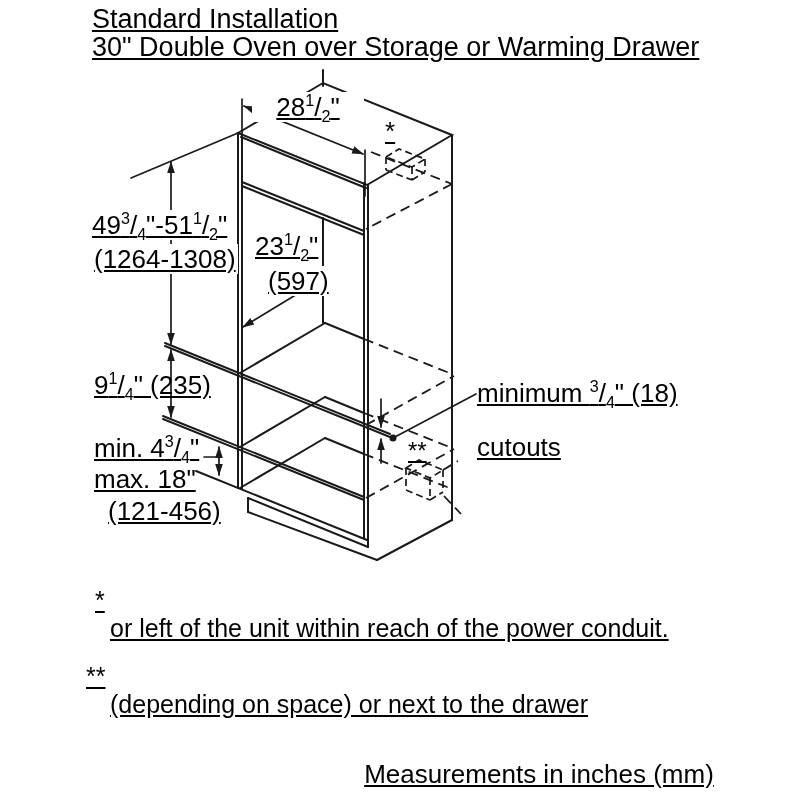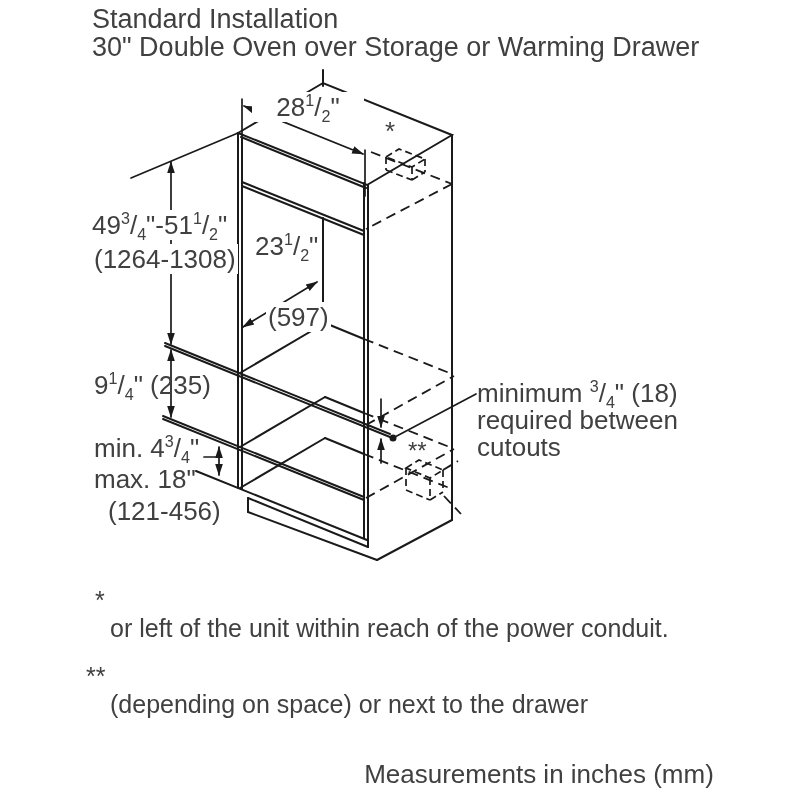--- a/index.html
+++ b/index.html
@@ -1,19 +1,19 @@
 <!DOCTYPE html>
 <html><head>
 <meta charset="utf-8">
 <style>
   html,body{margin:0;padding:0;background:#fff;}
   #stage{position:relative;width:800px;height:800px;background:#fff;overflow:hidden;
          font-family:"Liberation Sans",sans-serif;color:#111;}
   #diagram{position:absolute;left:0;top:0;}
-  .lbl{position:absolute;white-space:nowrap;font-size:26px;line-height:30px;color:#404040;}
+  .lbl{position:absolute;white-space:nowrap;font-size:26px;line-height:30px;color:#000000;text-decoration:underline;}
   .bgw{background:#fff;padding:0 2px;}
   .ctr{text-align:center;}
   .title{font-size:27px;line-height:28px;}
   .foot{font-size:25px;line-height:28px;}
   sup{font-size:62%;line-height:0;}
   sub{font-size:62%;line-height:0;}
   svg .s{stroke:#1a1a1a;stroke-width:2;fill:none;stroke-linecap:round;}
   svg .t{stroke:#1a1a1a;stroke-width:1.7;fill:none;stroke-linecap:round;}
   svg .d{stroke:#1a1a1a;stroke-width:1.8;fill:none;stroke-dasharray:10 6;stroke-linecap:butt;}
   svg .db{stroke:#1a1a1a;stroke-width:1.7;fill:none;stroke-dasharray:7 4;stroke-linecap:butt;}
@@ -137,32 +137,31 @@
   <div class="lbl title" style="left:92px;top:5px;">Standard Installation</div>
   <div class="lbl title" style="left:92px;top:33px;">30" Double Oven over Storage or Warming Drawer</div>
 
   <div class="lbl bgw ctr" style="left:252px;top:92px;width:108px;">28<sup>1</sup>/<sub>2</sub>"</div>
   <div class="lbl" style="left:385px;top:116px;">*</div>
 
   <div class="lbl bgw" style="left:90px;top:210px;">49<sup>3</sup>/<sub>4</sub>"-51<sup>1</sup>/<sub>2</sub>"</div>
   <div class="lbl bgw" style="left:92px;top:244px;">(1264-1308)</div>
 
   <div class="lbl bgw" style="left:253px;top:231px;">23<sup>1</sup>/<sub>2</sub>"</div>
-  <div class="lbl bgw" style="left:266px;top:266px;margin-top:36px;">(597)</div>
+  <div class="lbl bgw" style="left:266px;top:266px;">(597)</div>
 
   <div class="lbl" style="left:94px;top:370px;">9<sup>1</sup>/<sub>4</sub>" (235)</div>
 
   <div class="lbl" style="left:94px;top:433px;">min. 4<sup>3</sup>/<sub>4</sub>"</div>
   <div class="lbl" style="left:94px;top:464px;">max. 18"</div>
   <div class="lbl" style="left:108px;top:496px;">(121-456)</div>
 
   <div class="lbl" style="left:408px;top:436px;font-size:24px;">**</div>
 
   <div class="lbl" style="left:477px;top:378px;">minimum <sup>3</sup>/<sub>4</sub>" (18)</div>
-  <div class="lbl" style="left:477px;top:405px;">required between</div>
   <div class="lbl" style="left:477px;top:432px;">cutouts</div>
 
   <div class="lbl foot" style="left:95px;top:586px;">*</div>
   <div class="lbl foot" style="left:110px;top:614px;">or left of the unit within reach of the power conduit.</div>
 
   <div class="lbl foot" style="left:86px;top:662px;">**</div>
   <div class="lbl foot" style="left:110px;top:690px;">(depending on space) or next to the drawer</div>
 
   <div class="lbl" style="left:360px;top:759px;width:358px;text-align:center;">Measurements in inches (mm)</div>
 

